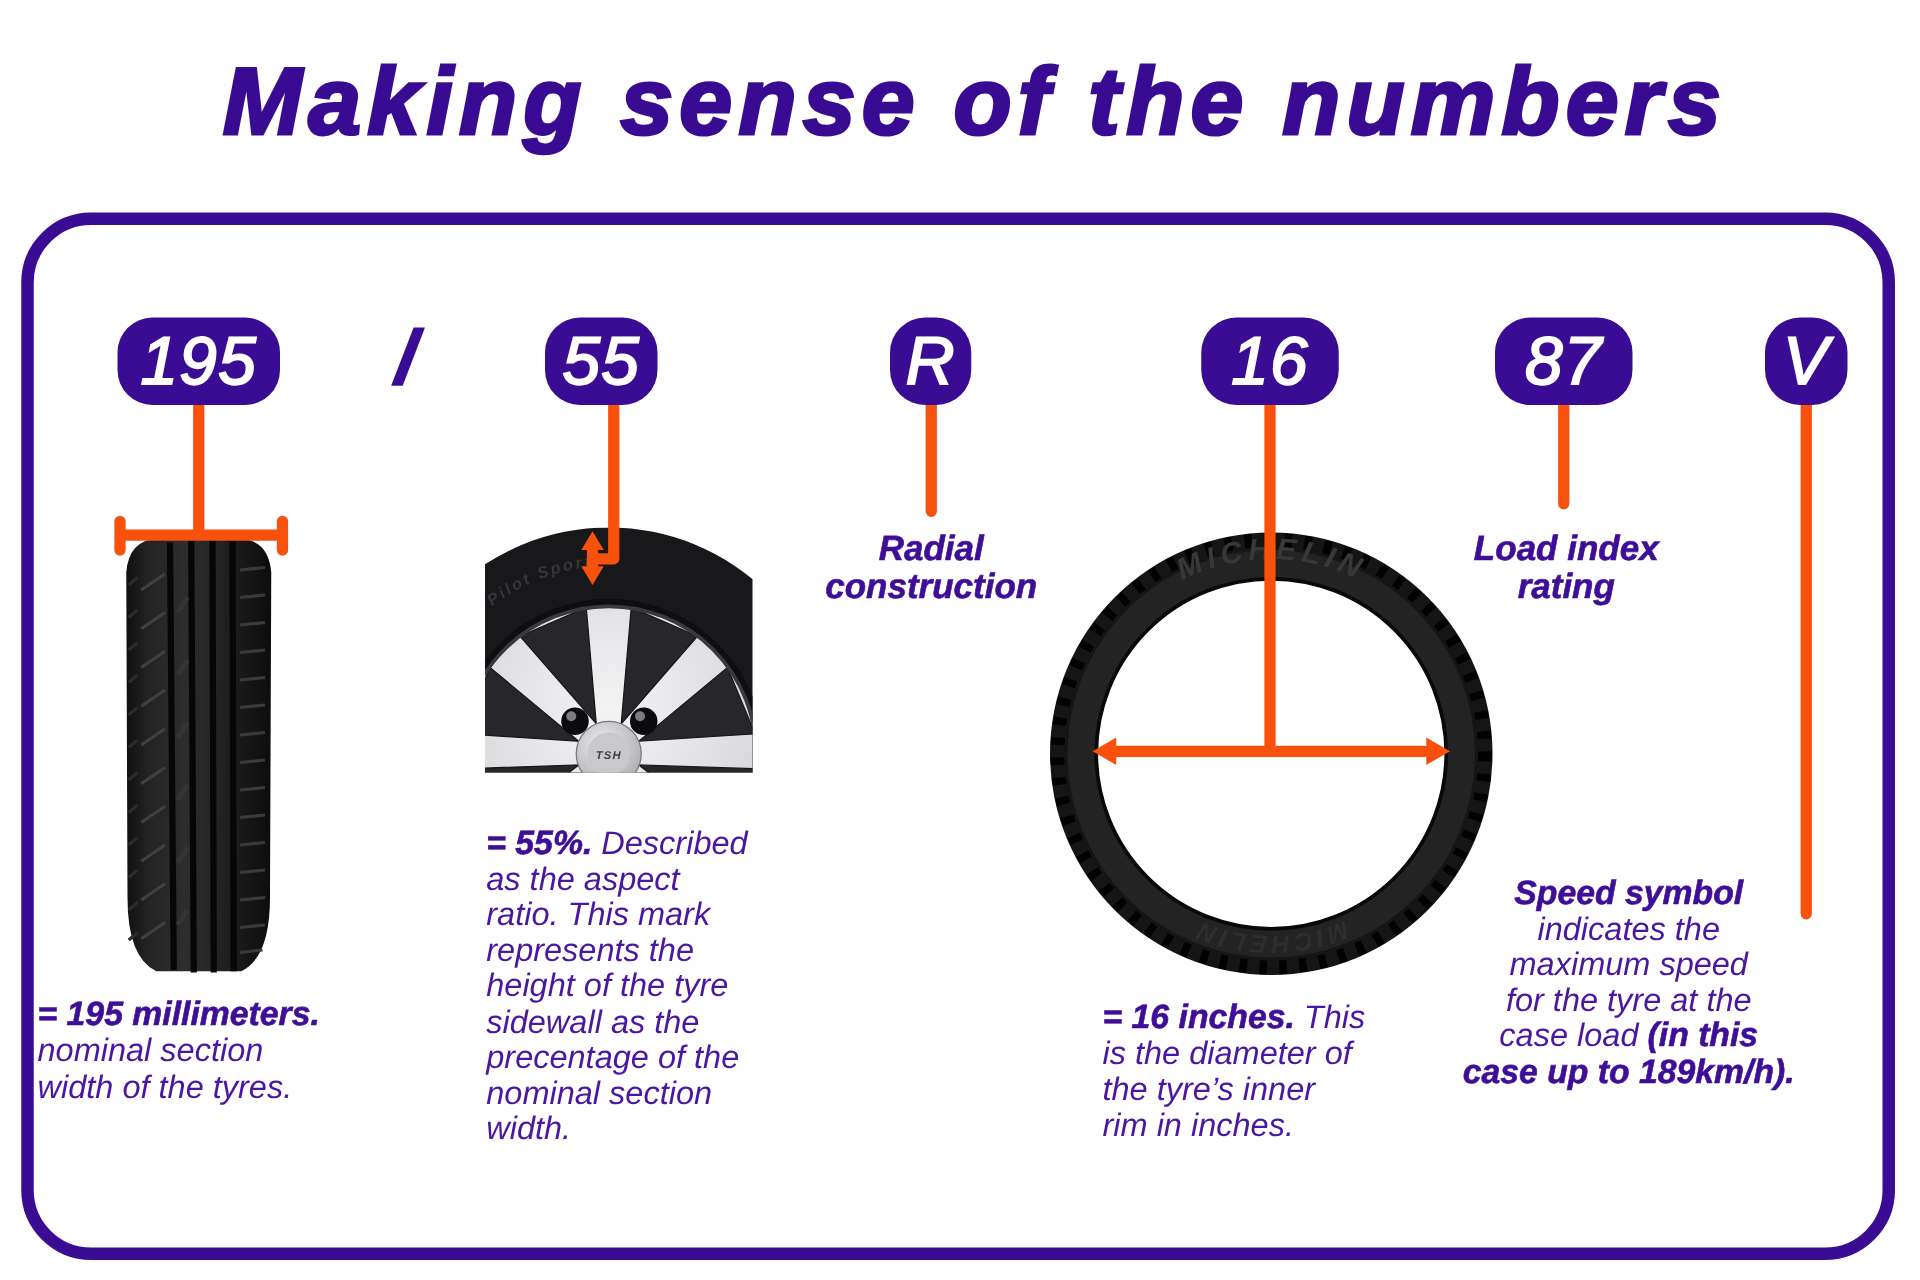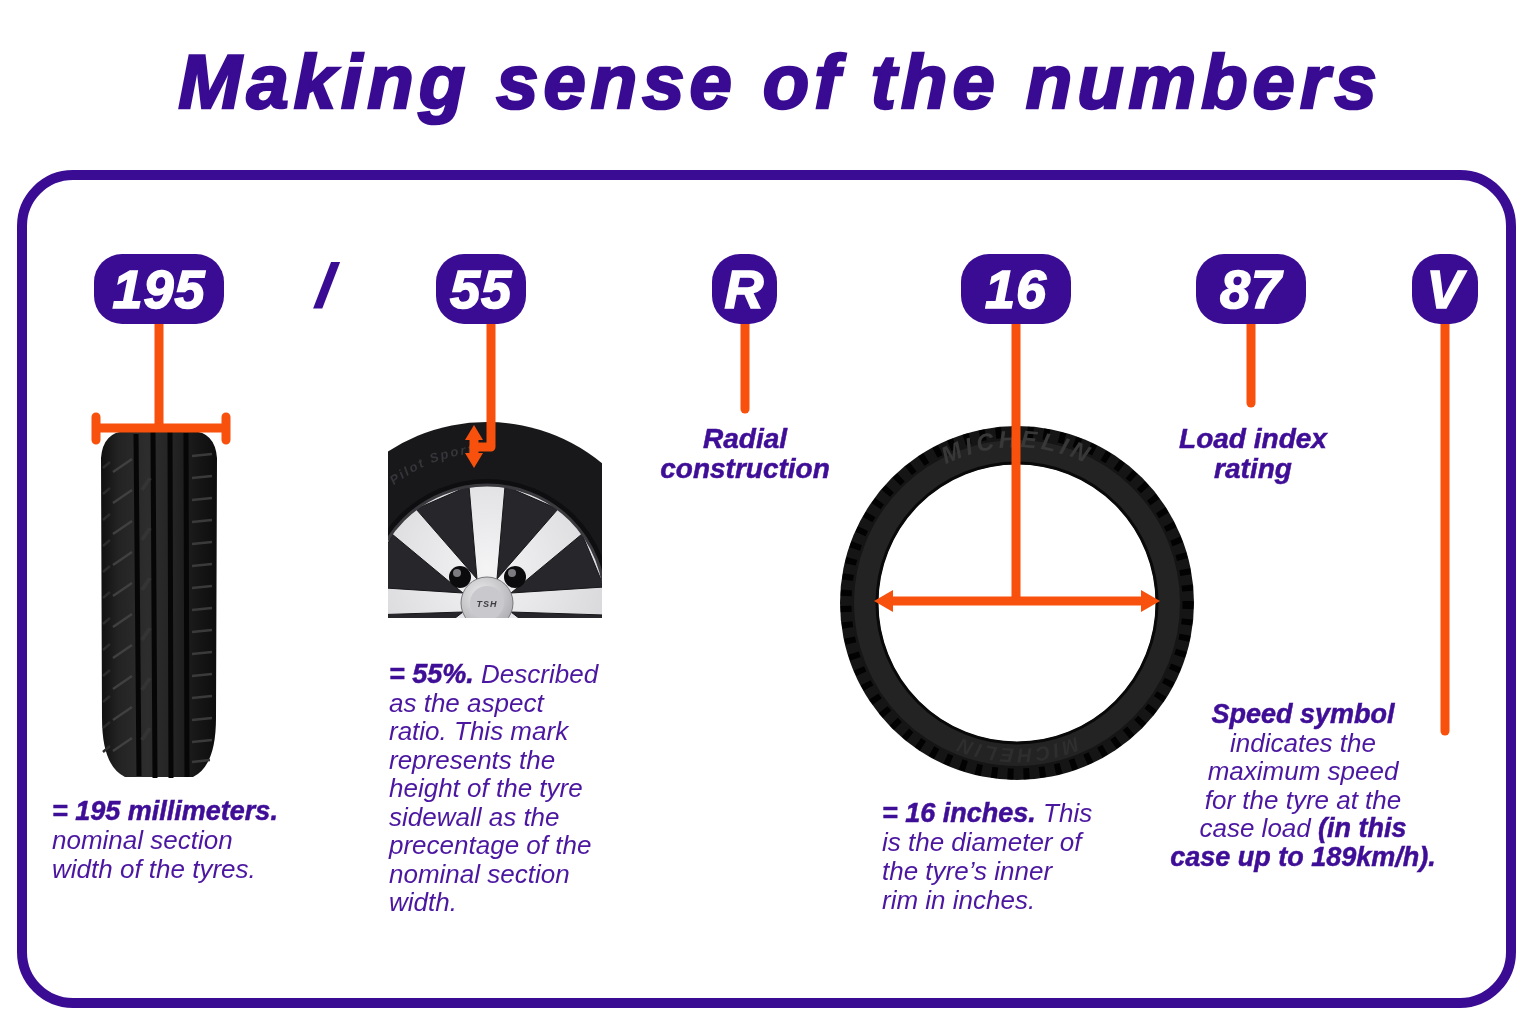--- a/index.html
+++ b/index.html
@@ -7,40 +7,40 @@
         font-family:"Liberation Sans", sans-serif;}
   
   .title{position:absolute;left:0;right:0;top:40px;margin:0;text-align:center;
          font-size:76px;line-height:84px;font-weight:700;font-style:italic;
          color:#390a92;letter-spacing:5px;padding-left:24px;-webkit-text-stroke:2.5px #390a92;}
   
   .frame{position:absolute;left:17px;top:170px;width:1499px;height:838px;
          border:10px solid #3a0c94;border-radius:56px;box-sizing:border-box;z-index:0;}
   
   .badge{position:absolute;top:254px;height:70px;background:#3a0c94;border-radius:28px;
-         color:#ffffff;font-weight:700;font-style:italic;font-size:54px;line-height:70px;
+         color:#ffffff;font-weight:400;font-style:italic;font-size:54px;line-height:70px;
          text-align:center;letter-spacing:1px;-webkit-text-stroke:1.6px #ffffff;z-index:3;}
   .b195{left:94px;width:130px}
   .b55{left:436px;width:90px}
   .bR{left:712px;width:65px}
   .b16{left:961px;width:110px}
   .b87{left:1196px;width:110px}
   .bV{left:1412px;width:66px}
   .slash{position:absolute;left:296px;top:248px;width:58px;height:76px;z-index:3;
          color:#3a0c94;font-size:60px;line-height:76px;font-weight:700;font-style:italic;
          text-align:center;-webkit-text-stroke:2px #3a0c94;}
   
   .label{position:absolute;text-align:center;font-weight:700;font-style:italic;
          color:#3f0e97;font-size:28px;line-height:30px;-webkit-text-stroke:0.5px currentColor;z-index:2;}
   .label.radial{left:645px;top:424px;width:200px}
   .label.load{left:1153px;top:424px;width:200px}
   
   .desc{position:absolute;font-style:italic;color:#4b17a0;font-size:26px;line-height:29px;z-index:2;}
   .desc .lead{font-weight:700;color:#3f0e97;font-size:27px;-webkit-text-stroke:0.5px currentColor;}
-  .desc.width{left:52px;top:797px;width:280px}
+  .desc.width{left:30px;top:797px;width:280px}
   .desc.aspect{left:389px;top:660px;width:260px;line-height:28.5px}
   .desc.diameter{left:882px;top:799px;width:270px}
   .desc.speed{right:83px;top:700px;width:300px;text-align:center;line-height:28.5px}
   
   .img{position:absolute;z-index:1;}
   .img-front{left:86px;top:428px;}
   .img-wheel{left:388px;top:422px;}
   .img-ring{left:839px;top:425px;}
   .connectors{position:absolute;left:0;top:0;z-index:2;pointer-events:none;}
 </style>

